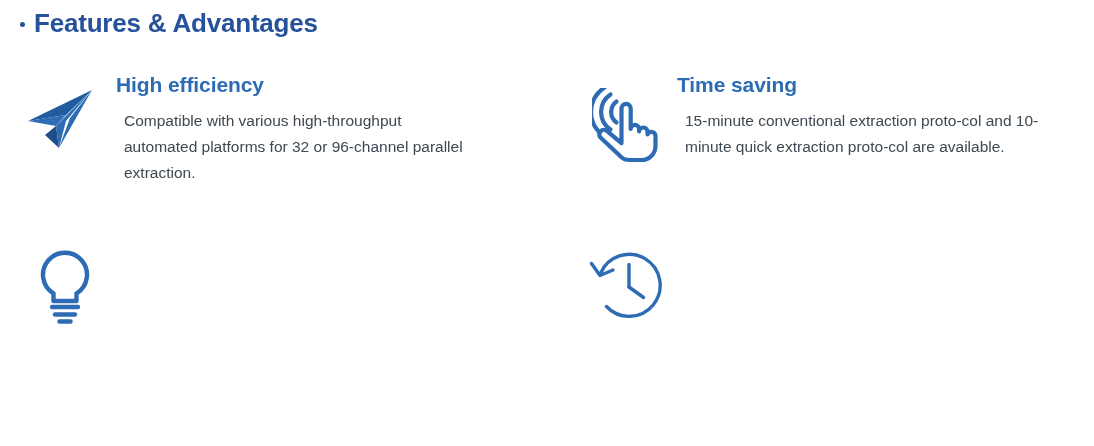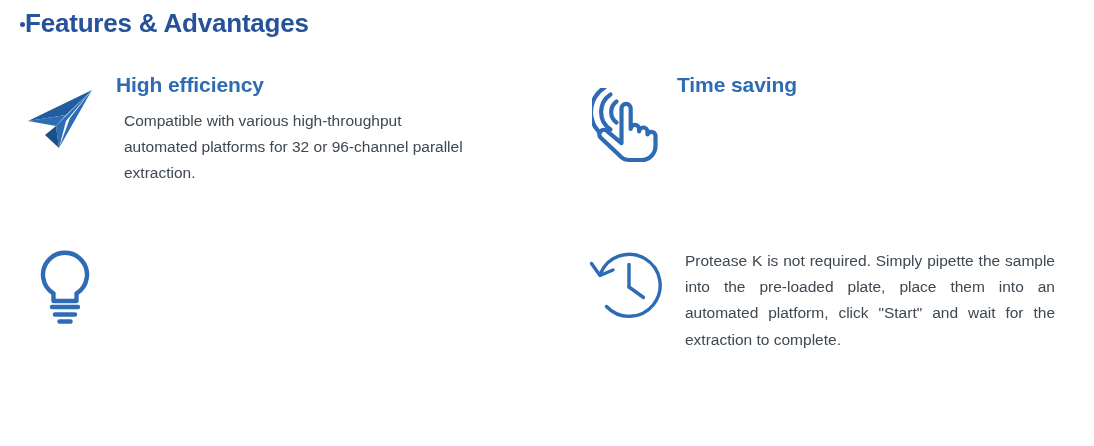--- a/index.html
+++ b/index.html
@@ -16,21 +16,21 @@
     position: relative;
   }
 
   
   .section-title {
     position: absolute;
     left: 20px;
     top: 10px;
     display: flex;
     align-items: center;
-    gap: 0;
+    gap: 9px;
   }
   .title-bullet {
     width: 5px;
     height: 5px;
     border-radius: 50%;
     background: #26519b;
     display: block;
     margin-top: 2px;
     flex: none;
   }
@@ -148,20 +148,21 @@
                  h-12
                  a13 13 0 0 1 -9.6 -4.2
                  L8.5 49.5
                  a4.6 4.6 0 0 1 6.6 -6.4
                  l14.4 12.0
                  z" fill="#ffffff" stroke="#2d6cb4" stroke-width="4.2" stroke-linejoin="round"></path>
       </svg>
     </div>
     <div class="feature-body">
       <h3 class="feature-heading">Time saving</h3>
+      <p class="feature-text ragged">15-minute conventional extraction proto-col and 10-minute quick extraction proto-col are available.</p>
     </div>
   </div>
 
   <div class="feature col-left row-2">
     <div class="feature-icon">
       <svg width="66" height="76" viewBox="0 0 66 76" aria-hidden="true">
         <g fill="none" stroke="#2d6cb4" stroke-width="4.4" stroke-linecap="round" stroke-linejoin="round">
           <path d="M21.5 45.5
                    a22 22 0 1 1 23 0
                    v7.5
@@ -182,17 +183,16 @@
       <svg width="78" height="74" viewBox="0 0 78 74" aria-hidden="true">
         <g fill="none" stroke="#2d6cb4" stroke-width="3.4" stroke-linecap="round" stroke-linejoin="round">
           <path d="M14.5 25.5 A31 31 0 1 1 20.5 58.5"></path>
           <polyline points="5.5,15.5 14.0,27.5 27.0,22.0"></polyline>
           <line x1="43" y1="16.5" x2="43" y2="39"></line>
           <line x1="43" y1="39" x2="57.5" y2="49.5"></line>
         </g>
       </svg>
     </div>
     <div class="feature-body">
-      <p class="feature-text">Protease K is not required. Simply pipette the sample into the pre-loaded plate, place them into an automated platform, click "Start" and wait for the extraction to complete.</p>
     </div>
   </div>
 
 </div>
 
 </body></html>

